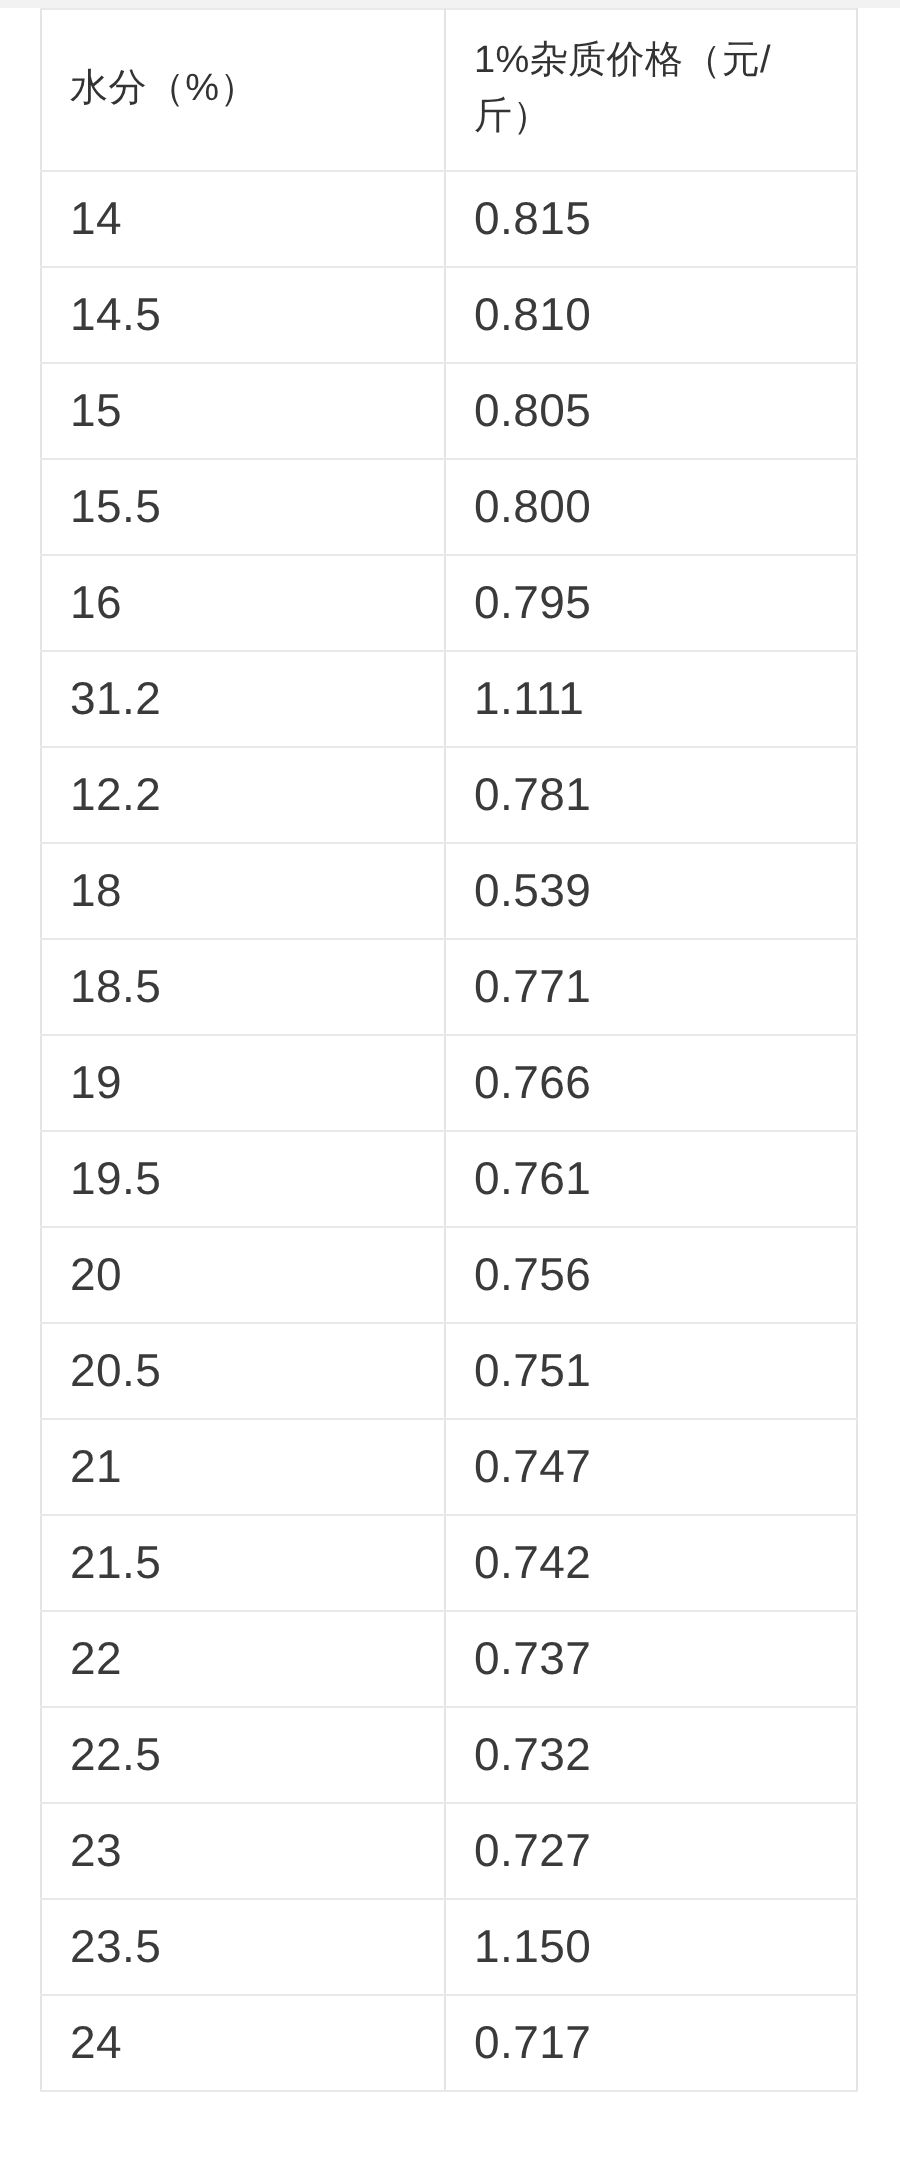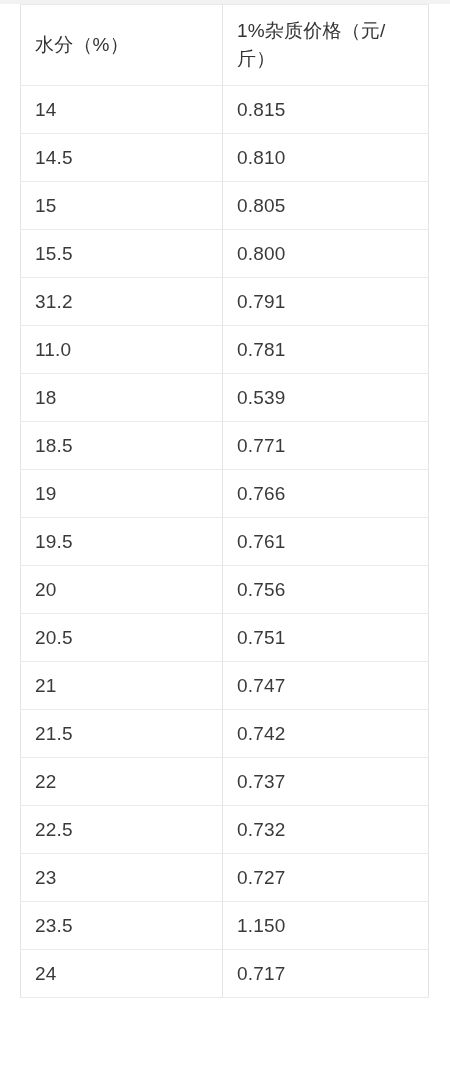--- a/index.html
+++ b/index.html
@@ -68,21 +68,21 @@
   }
 
   table.price-table thead th {
     height: 80px;
     font-size: 19px;
     color: #333333;
   }
 
   table.price-table tbody td {
     height: 47px;
-    font-size: 19px;
+    font-size: 23px;
   }
 
   
   table.price-table tbody td { color: #3a3a3a; }
 </style>
 </head>
 <body>
 
 <div id="page">
 
@@ -111,25 +111,29 @@
           </tr>
           <tr>
             <td>15</td>
             <td>0.805</td>
           </tr>
           <tr>
             <td>15.5</td>
             <td>0.800</td>
           </tr>
           <tr>
-            <td>31.2</td>
-            <td>0.791</td>
+            <td>16</td>
+            <td>0.795</td>
           </tr>
           <tr>
-            <td>11.0</td>
+            <td>31.2</td>
+            <td>1.111</td>
+          </tr>
+          <tr>
+            <td>12.2</td>
             <td>0.781</td>
           </tr>
           <tr>
             <td>18</td>
             <td>0.539</td>
           </tr>
           <tr>
             <td>18.5</td>
             <td>0.771</td>
           </tr>

